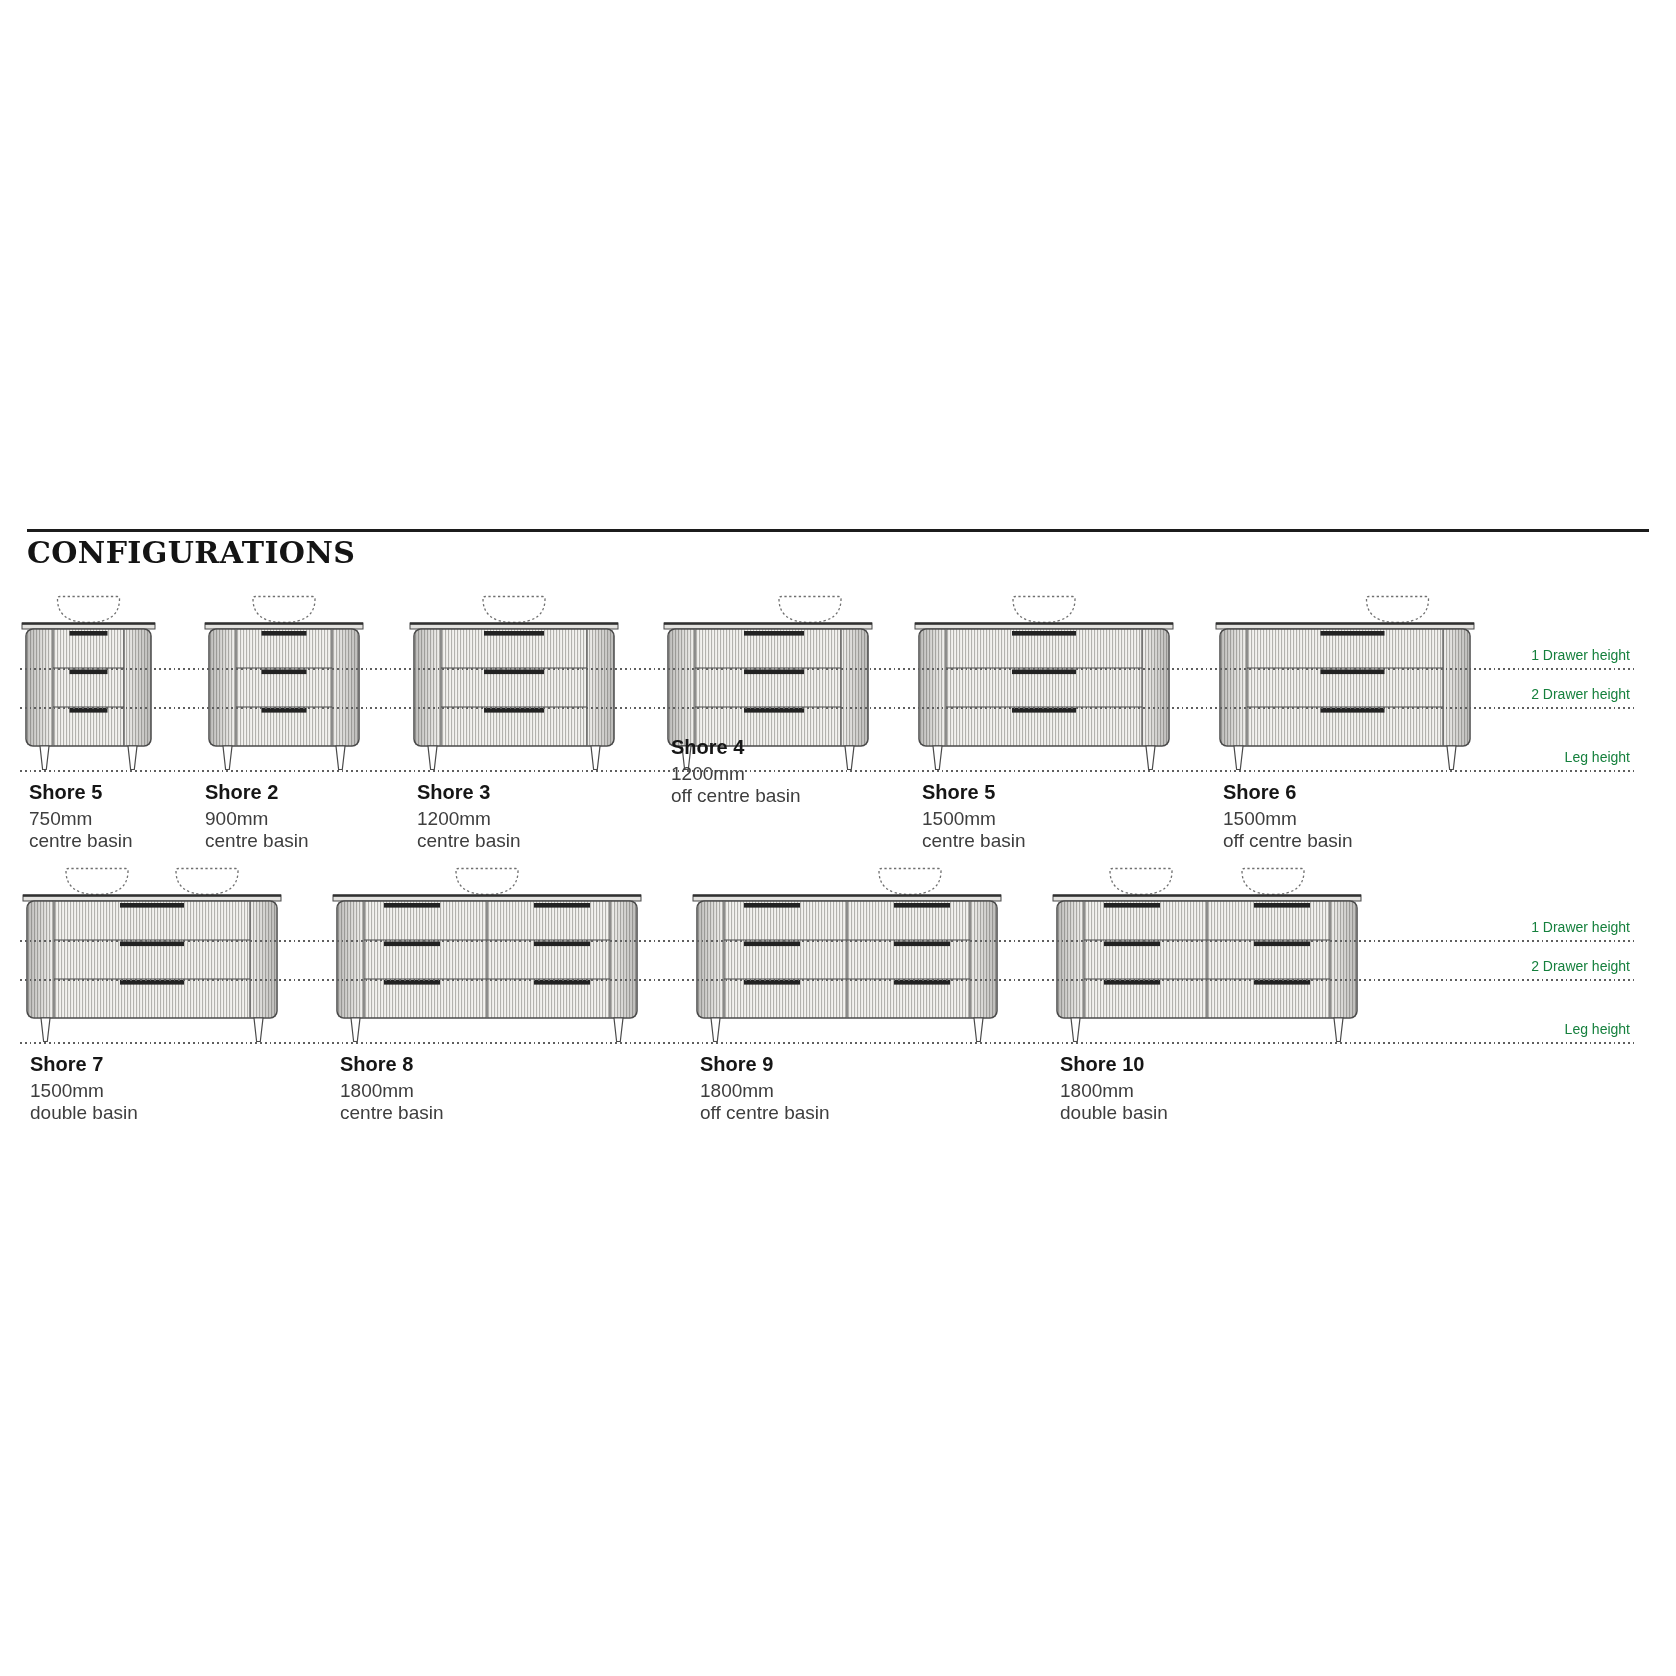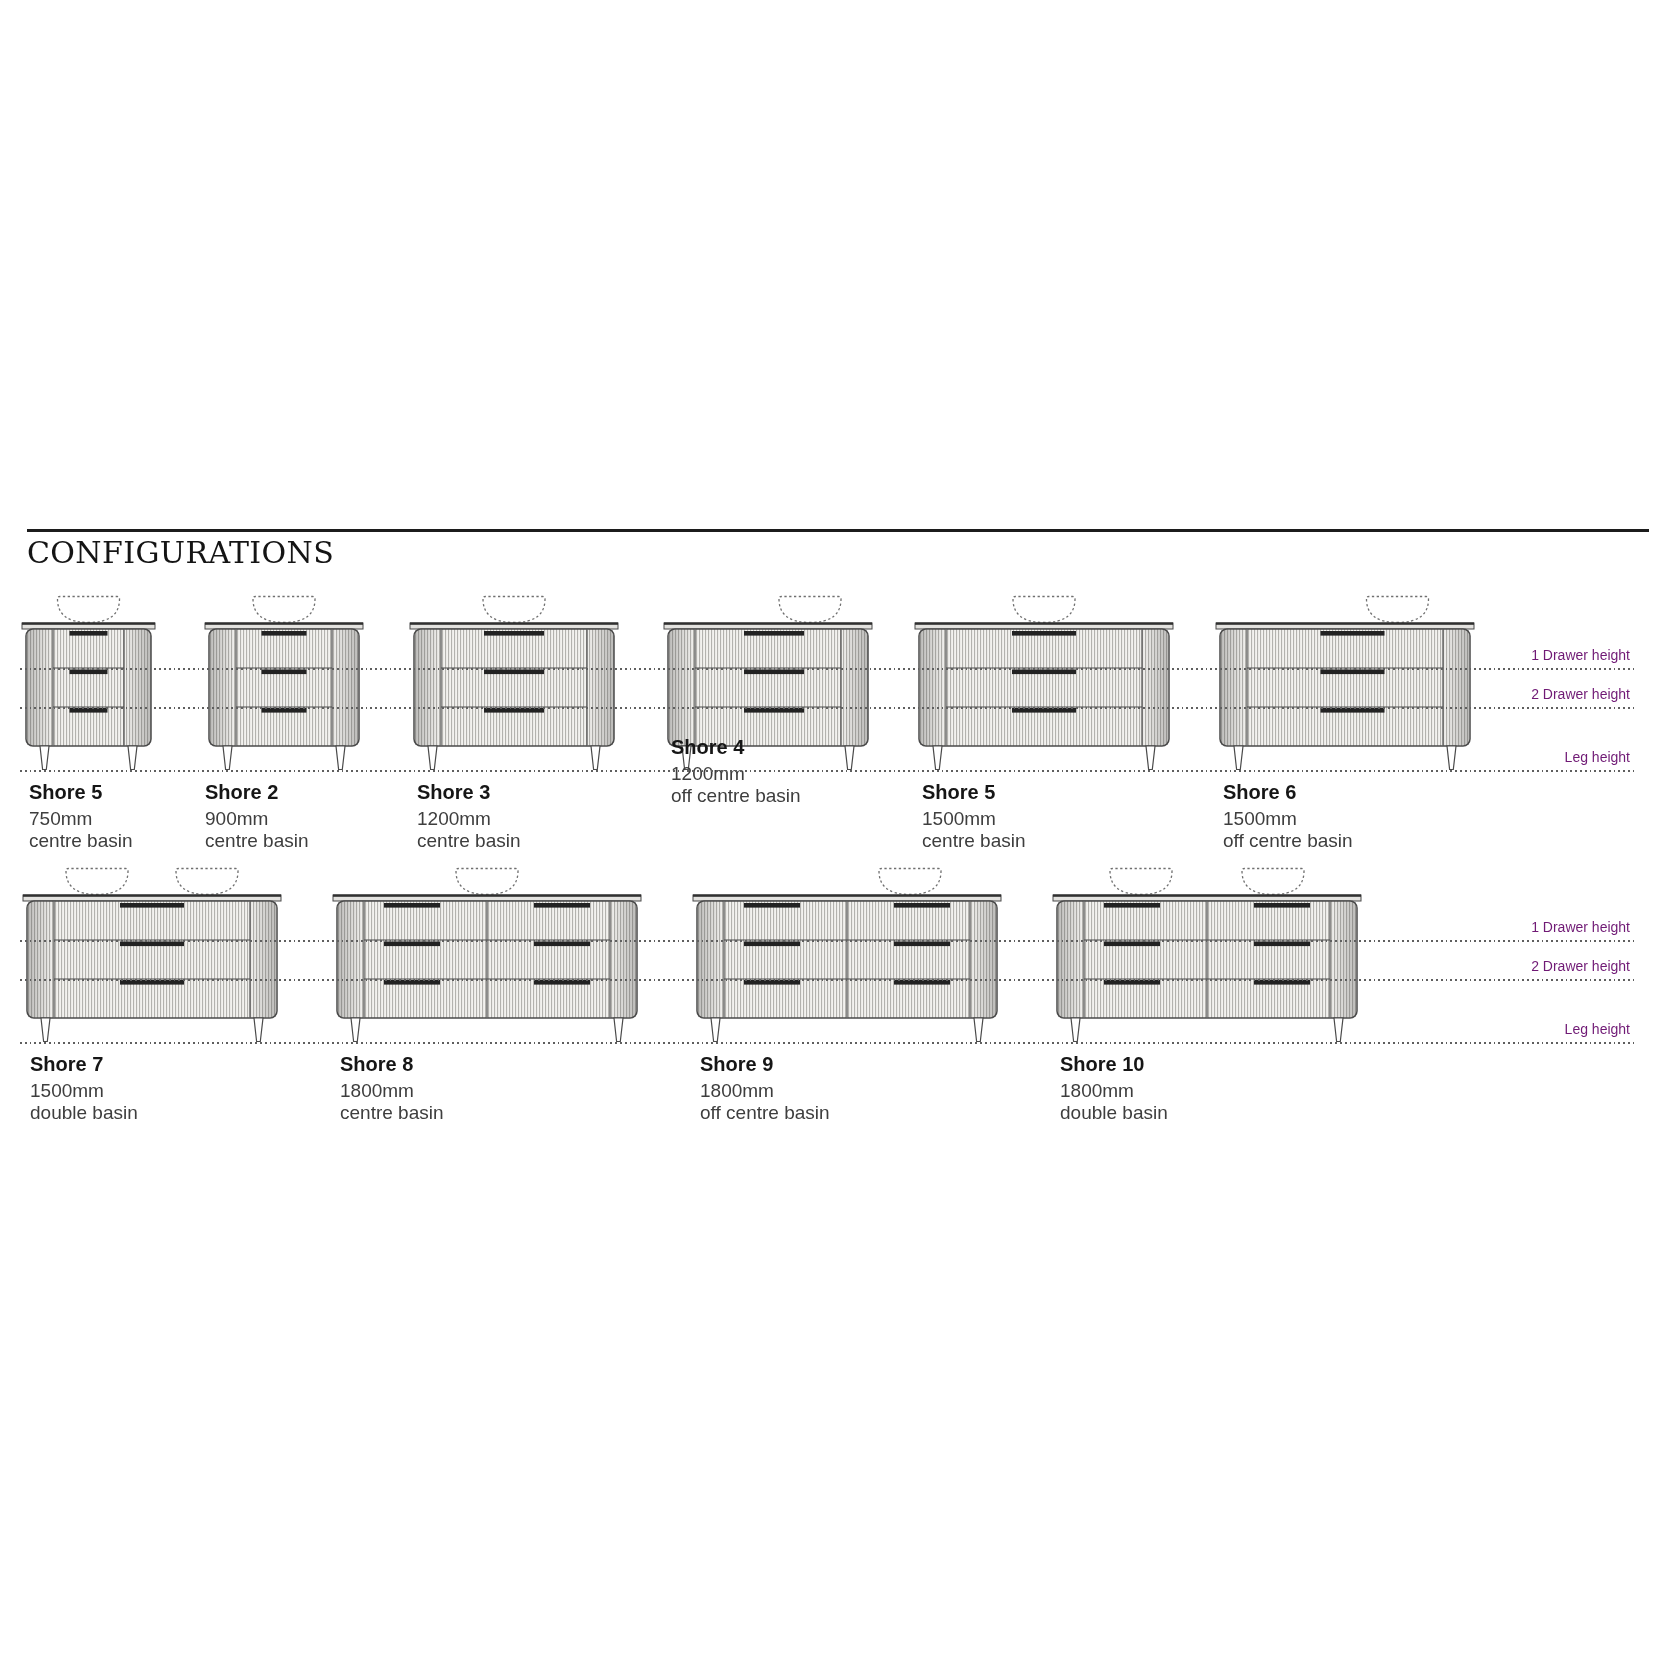--- a/index.html
+++ b/index.html
@@ -1,25 +1,25 @@
 <!DOCTYPE html>
 <html><head>
 <meta charset="utf-8">
 <style>
   html,body{margin:0;padding:0;background:#ffffff;}
   .page{position:relative;width:1676px;height:1676px;background:#ffffff;overflow:hidden;
         font-family:"Liberation Sans", sans-serif;}
   .rule{position:absolute;left:27px;top:529px;width:1622px;height:3px;background:#1c1c1c;}
   .title{position:absolute;left:27px;top:535px;margin:0;font-family:"DejaVu Serif", serif;
-         font-weight:400;font-size:30px;letter-spacing:0.4px;color:#141414;}
+         font-weight:700;font-size:30px;letter-spacing:0.4px;color:#141414;}
   .specs{position:absolute;right:27px;top:545px;font-size:20px;color:#3a3a3a;letter-spacing:0.1px;}
   .cab{position:absolute;}
   .guide{position:absolute;left:20px;width:1614px;height:2px;
          background-image:repeating-linear-gradient(90deg,#5f5f5f 0 1.8px, transparent 1.8px 4.8px);}
-  .glabel{position:absolute;width:230px;left:1400px;text-align:right;font-size:14px;color:#701a75;}
+  .glabel{position:absolute;width:230px;left:1400px;text-align:right;font-size:14px;color:#15803d;}
   .plabel{position:absolute;}
   .plabel .nm{display:block;font-weight:bold;font-size:20px;color:#161616;margin-bottom:4px;}
   .plabel .ln{display:block;font-size:19px;color:#3e3e3e;line-height:22px;}
 </style>
 </head>
 <body>
 
 <div class="page">
 
   <svg width="0" height="0" style="position:absolute" aria-hidden="true">

